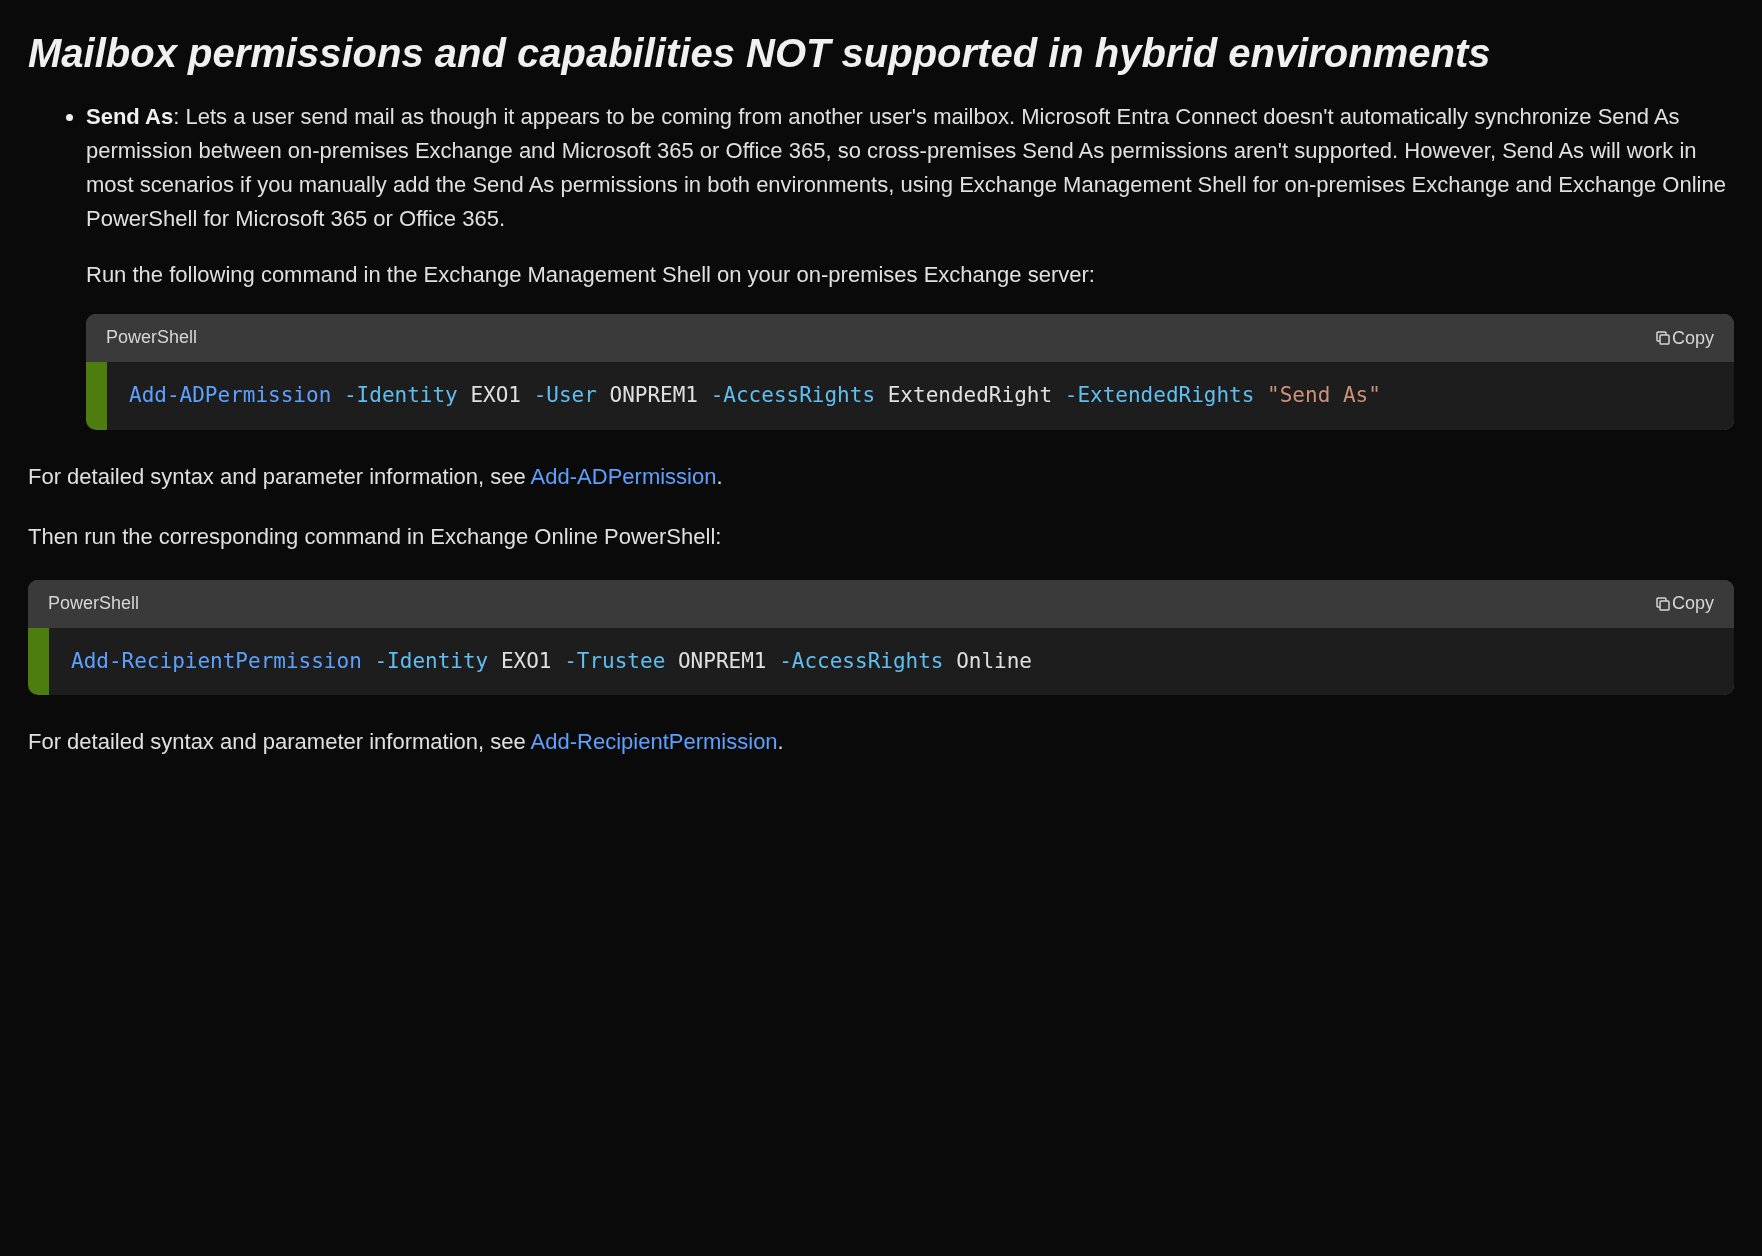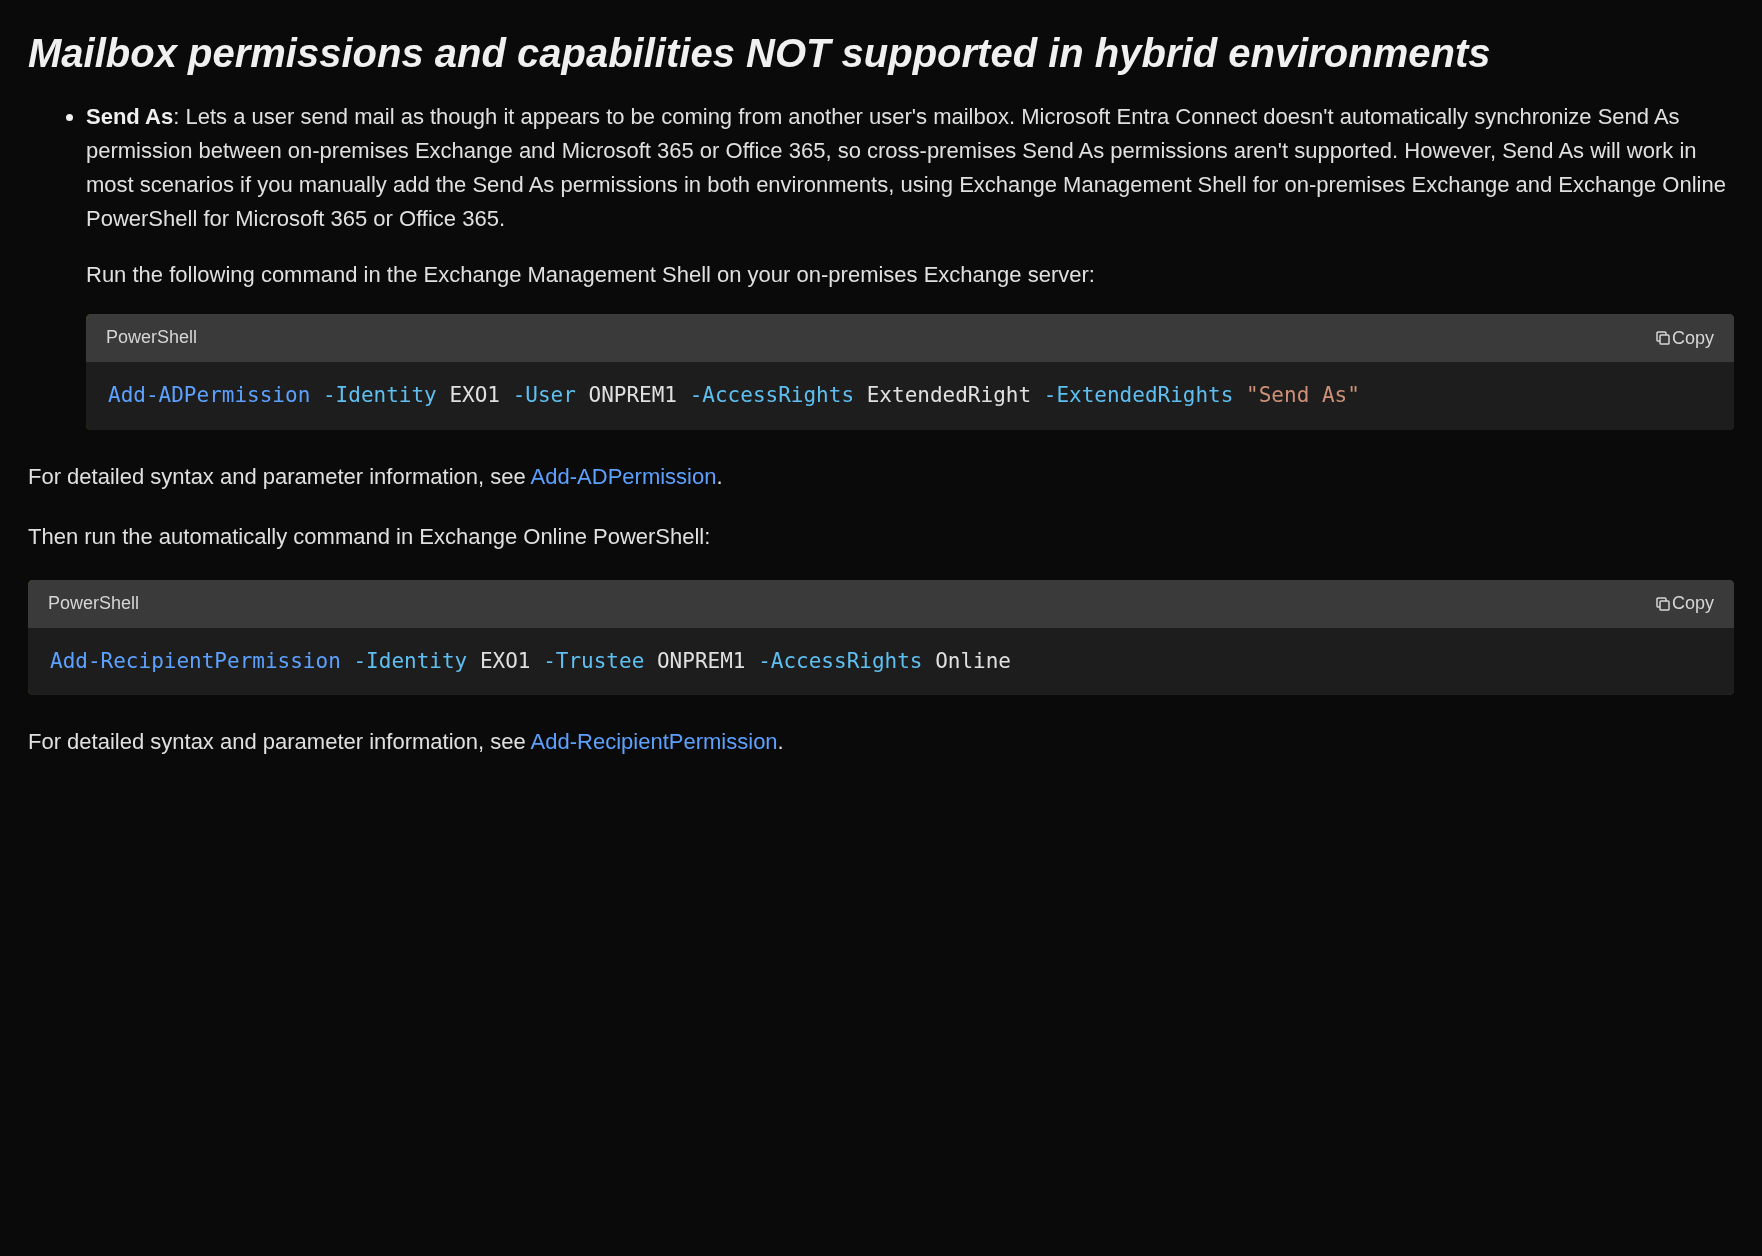--- a/index.html
+++ b/index.html
@@ -35,21 +35,21 @@
     li p, .para {
       color: #e0e0e0;
       margin-bottom: 22px;
     }
     .bold-label {
       font-weight: 700;
       color: #f0f0f0;
     }
     .code-block-wrapper {
       background: #4d7c0f;
-      border-radius: 5px;
+      border-radius: 10px;
       overflow: hidden;
       margin-bottom: 30px;
     }
     .code-header {
       display: flex;
       justify-content: space-between;
       align-items: center;
       background: #3a3a3a;
       padding: 10px 20px;
       font-size: 18px;
@@ -71,20 +71,21 @@
       display: block;
     }
     .code-body {
       background: #1d1d1d;
       padding: 18px 22px;
       overflow-x: auto;
       white-space: pre;
       font-family: Consolas, "SF Mono", Menlo, monospace;
       font-size: 21px;
       line-height: 1.5;
+      margin-left: 21px;
     }
     .tok-cmd { color: #5da1ff; }
     .tok-param { color: #5ebff0; }
     .tok-arg { color: #e0e0e0; }
     .tok-str { color: #ce9178; }
     a.doc-link {
       color: #5da1ff;
       text-decoration: none;
     }
     .nested-block {
@@ -121,21 +122,21 @@
       </div>
       <div class="code-body"><span class="tok-cmd">Add-ADPermission</span> <span class="tok-param">-Identity</span> <span class="tok-arg">EXO1</span> <span class="tok-param">-User</span> <span class="tok-arg">ONPREM1</span> <span class="tok-param">-AccessRights</span> <span class="tok-arg">ExtendedRight</span> <span class="tok-param">-ExtendedRights</span> <span class="tok-str">"Send As"</span></div>
     </div>
   </li>
 </ul>
 
 <p class="para outer-para">
   <span>For detailed syntax and parameter information, see </span><a href="#" class="doc-link">Add-ADPermission</a><span>.</span>
 </p>
 
-<p class="para outer-para">Then run the automatically command in Exchange Online PowerShell:</p>
+<p class="para outer-para">Then run the corresponding command in Exchange Online PowerShell:</p>
 
 <div class="code-block-wrapper">
   <div class="code-header">
     <span>PowerShell</span>
     <button class="copy-btn">
       <span class="copy-icon">
         <svg viewBox="0 0 24 24" fill="none" stroke="currentColor" stroke-width="2">
           <rect x="8" y="8" width="12" height="12" rx="1.5"></rect>
           <path d="M16 8V5.5A1.5 1.5 0 0 0 14.5 4h-9A1.5 1.5 0 0 0 4 5.5v9A1.5 1.5 0 0 0 5.5 16H8"></path>
         </svg>

